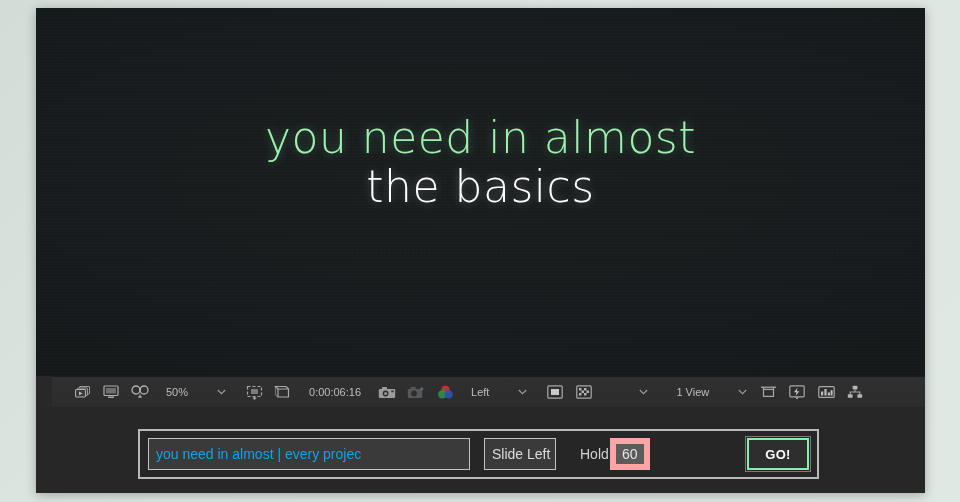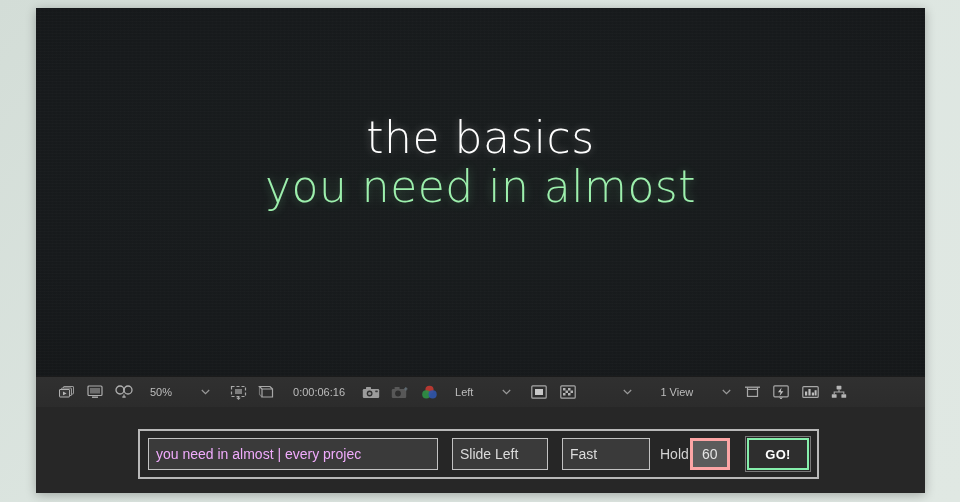--- a/index.html
+++ b/index.html
@@ -80,21 +80,21 @@
   .comp-line-2, .comp-line-3 {
     font-size: 44px;
     color: #9df0ad;
     text-shadow: 0 0 10px rgba(130,240,160,0.38);
   }
   .comp-line-2 { margin-bottom: 5px; }
 
   
   #viewer-toolbar {
     position: absolute;
-    left: 0;
+    left: 16px;
     top: 368px;
     width: 889px;
     height: 31px;
     background: linear-gradient(180deg, #303030 0%, #2c2c2c 100%);
     border-top: 1px solid #1b1b1b;
     display: flex;
     align-items: center;
     padding-left: 20px;
     box-sizing: border-box;
   }
@@ -158,49 +158,49 @@
     background: #3a3a3a;
     border: 1px solid #c2c2c2;
     color: #dcdcdc;
     font-size: 14px;
     padding: 0 7px;
     white-space: nowrap;
     overflow: hidden;
   }
 
   #phrase-field {
-    width: 290px;
-    flex: none;
-    color: #f0abfc;
+    width: 322px;
+    flex: none;
+    color: #0ea5e9;
   }
   #phrase-field .phrase-text {
     overflow: hidden;
     text-overflow: clip;
     white-space: nowrap;
     display: block;
     width: 100%;
   }
 
-  #anim-select  { width: 96px; flex: none; justify-content: flex-start; align-items: center; }
+  #anim-select  { width: 72px; flex: none; justify-content: flex-start; align-items: center; }
   #speed-select { width: 88px; flex: none; justify-content: flex-start; }
 
   #hold-label {
     color: #d2d2d2;
     font-size: 14px;
     padding: 0 1px 0 10px;
     flex: none;
     white-space: nowrap;
   }
 
   #hold-field {
     width: 40px;
     flex: none;
     justify-content: center;
     background: #5b5b5b;
-    border: 3px solid #fca5a5;
+    border: 6px solid #fca5a5;
     color: #e4e4e4;
   }
 
   #go-button {
     width: 62px;
     flex: none;
     justify-content: center;
     background: #2e2e2e;
     border: 2px solid #86efac;
     outline: 1px solid #7a7a7a;
@@ -215,22 +215,22 @@
 </style>
 </head>
 <body>
 
 <div id="page">
 
   <div id="app-window">
 
     <div id="viewer">
       <div id="comp-text">
+        <span class="comp-line comp-line-2">you need in almost</span>
         <span class="comp-line comp-line-1">the basics</span>
-        <span class="comp-line comp-line-2">you need in almost</span>
       </div>
     </div>
 
     <div id="viewer-toolbar">
 
       <span class="tb-item tb-icon">
         <svg width="15" height="13" viewBox="0 0 15 13">
           <rect x="4.5" y="0.5" width="10" height="7.5" rx="0.5" fill="none" stroke="#9a9a9a"></rect>
           <rect x="2.5" y="2" width="10" height="7.5" rx="0.5" fill="#3a3a3a" stroke="#9a9a9a"></rect>
           <rect x="0.5" y="3.5" width="10" height="7.5" rx="0.5" fill="#3a3a3a" stroke="#b0b0b0"></rect>
@@ -422,23 +422,20 @@
         </div>
 
         <span class="sp-14"></span>
 
         <div class="ctl" id="anim-select">
           <span>Slide Left</span>
         </div>
 
         <span class="sp-14"></span>
 
-        <div class="ctl" id="speed-select">
-          <span>Fast</span>
-        </div>
 
         <span id="hold-label">Hold</span>
 
         <div class="ctl" id="hold-field">
           <span>60</span>
         </div>
 
         <span class="sp-grow"></span>
 
         <div class="ctl" id="go-button">

